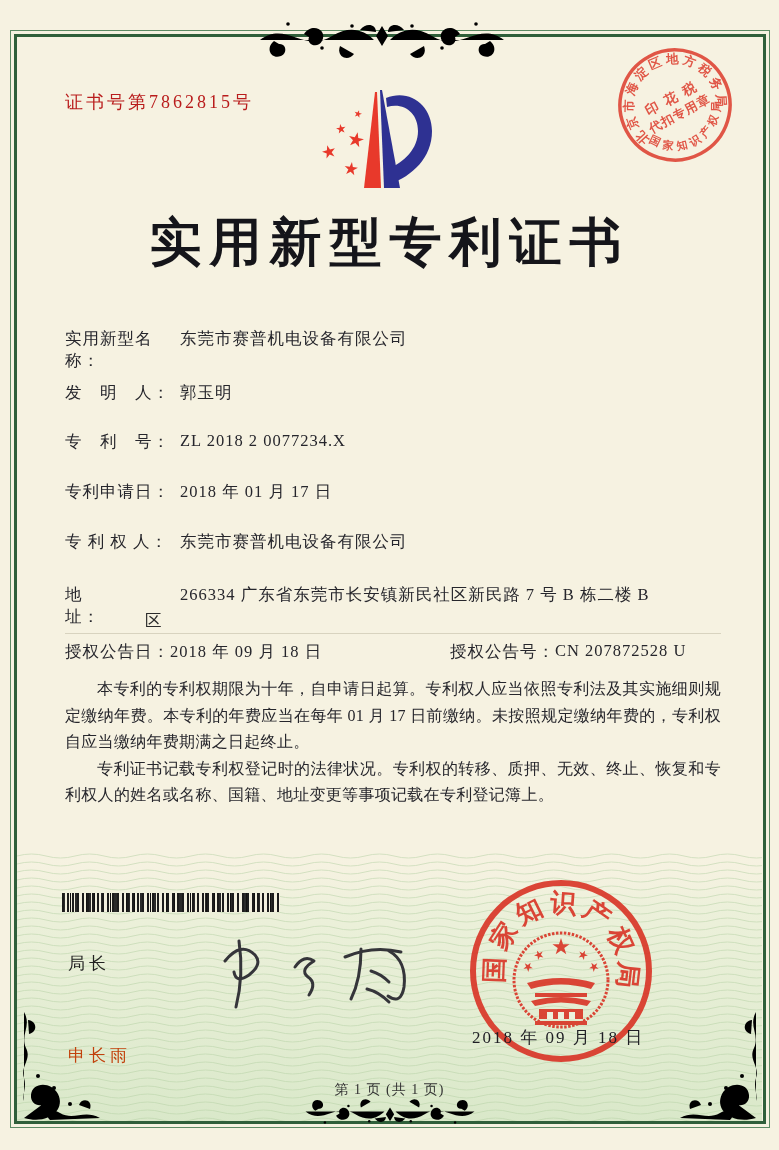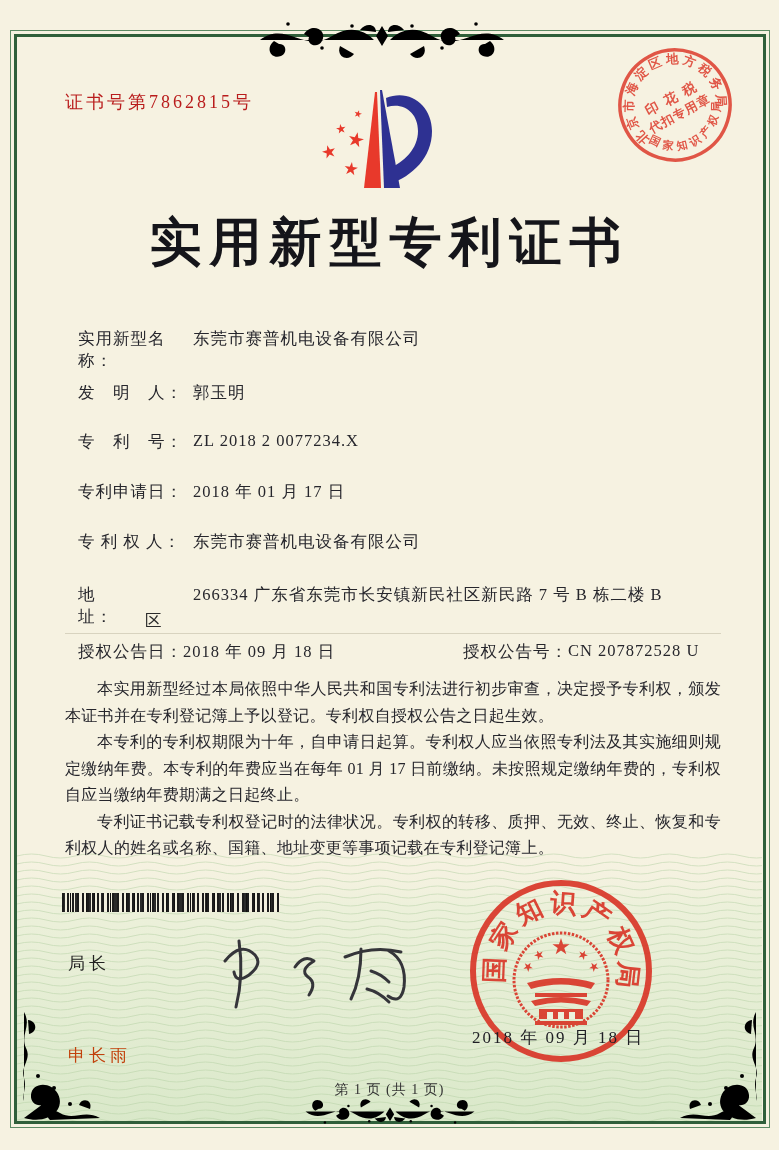--- a/index.html
+++ b/index.html
@@ -5,21 +5,21 @@
   html,body{margin:0;padding:0;}
   body{width:779px;height:1150px;position:relative;background:#f6f2e1;
        font-family:"Liberation Serif","DejaVu Serif",serif;color:#2b2b2b;overflow:hidden;}
   .abs{position:absolute;}
   
   .frame-outer{left:10px;top:30px;right:9px;bottom:22px;border:1px solid #5d8a64;}
   .frame-inner{left:14px;top:34px;right:13px;bottom:26px;border:3px solid #2f5f3a;}
   .cert-no{left:65px;top:90px;font-size:18px;letter-spacing:3px;color:#b91c1c;}
   .title{left:0;top:208px;width:100%;text-align:center;font-size:52px;font-weight:700;
          letter-spacing:8px;color:#15151a;}
-  .row{left:65px;width:660px;display:flex;font-size:16.5px;letter-spacing:1px;color:#26262c;margin-left:13px;}
+  .row{left:65px;width:660px;display:flex;font-size:16.5px;letter-spacing:1px;color:#26262c;}
   .row .lbl{width:115px;flex:0 0 115px;}
   .row .val{flex:1;}
   .addr2{left:145px;top:610px;font-size:16.5px;letter-spacing:1px;}
   .addr-rule{left:65px;right:58px;top:633px;height:1px;background:#c8c2ac;opacity:.65;}
   .grant-right{position:absolute;left:385px;display:flex;text-align:right;}
   .paras{left:65px;top:676px;width:656px;font-size:16px;line-height:26.5px;
          letter-spacing:.3px;text-align:justify;color:#26262c;}
   .paras p{margin:0;text-indent:2em;}
   .barcode{left:62px;top:893px;width:218px;height:19px;background-color:#f3f0df;
     background-image:
@@ -162,21 +162,20 @@
 <div class="abs row z4" style="top:641px">
   <span>授权公告日：</span>
   <span>2018 年 09 月 18 日</span>
   <span class="grant-right">
     <span>授权公告号：</span>
     <span>CN 207872528 U</span>
   </span>
 </div>
 
 <div class="abs paras z4">
-  <p>本实用新型经过本局依照中华人民共和国专利法进行初步审查，决定授予专利权，颁发本证书并在专利登记簿上予以登记。专利权自授权公告之日起生效。</p>
   <p>本专利的专利权期限为十年，自申请日起算。专利权人应当依照专利法及其实施细则规定缴纳年费。本专利的年费应当在每年 01 月 17 日前缴纳。未按照规定缴纳年费的，专利权自应当缴纳年费期满之日起终止。</p>
   <p>专利证书记载专利权登记时的法律状况。专利权的转移、质押、无效、终止、恢复和专利权人的姓名或名称、国籍、地址变更等事项记载在专利登记簿上。</p>
 </div>
 
 <div class="abs barcode z4"></div>
 
 <div class="abs signer-title z4">局长</div>
 <div class="abs signer-name z4">申长雨</div>
 
 <svg class="abs z5" style="left:195px;top:933px" width="230" height="90" viewBox="0 0 230 90">

